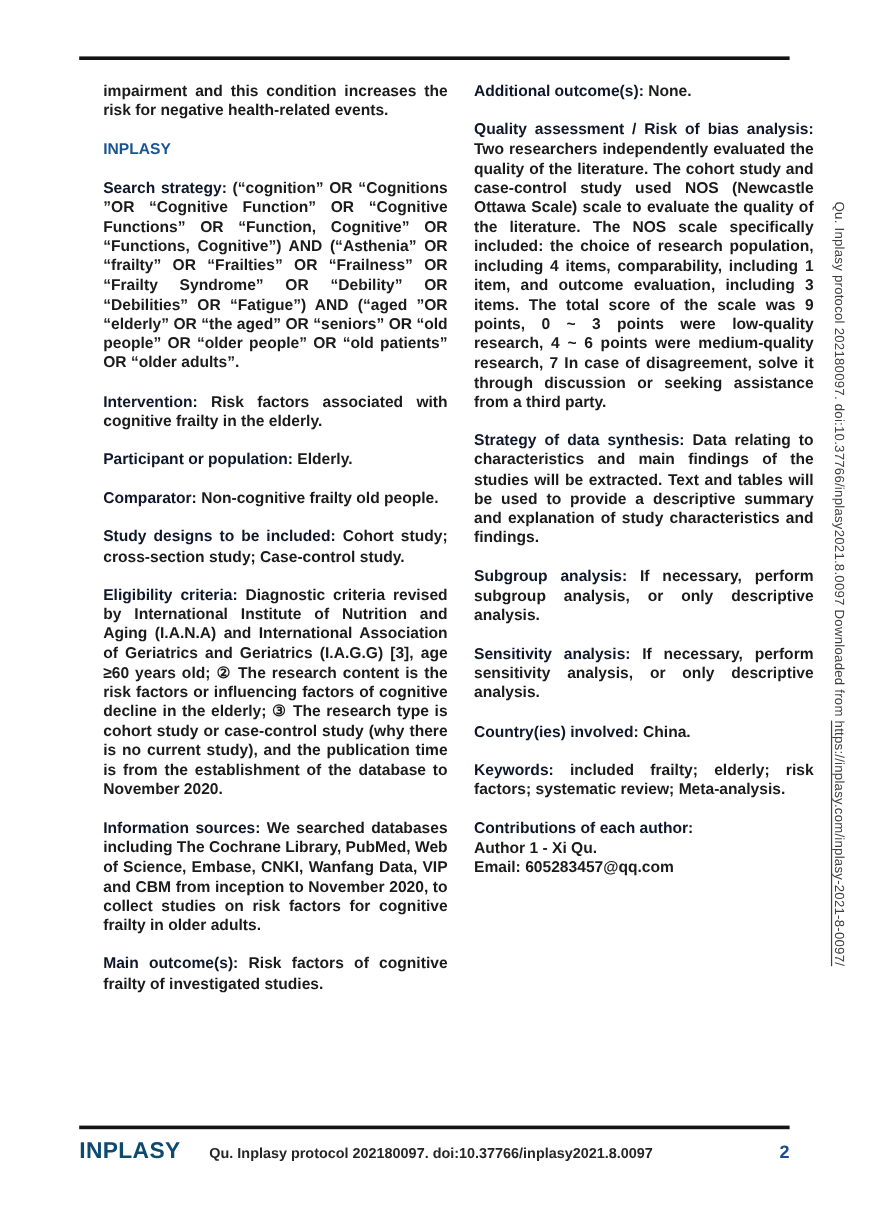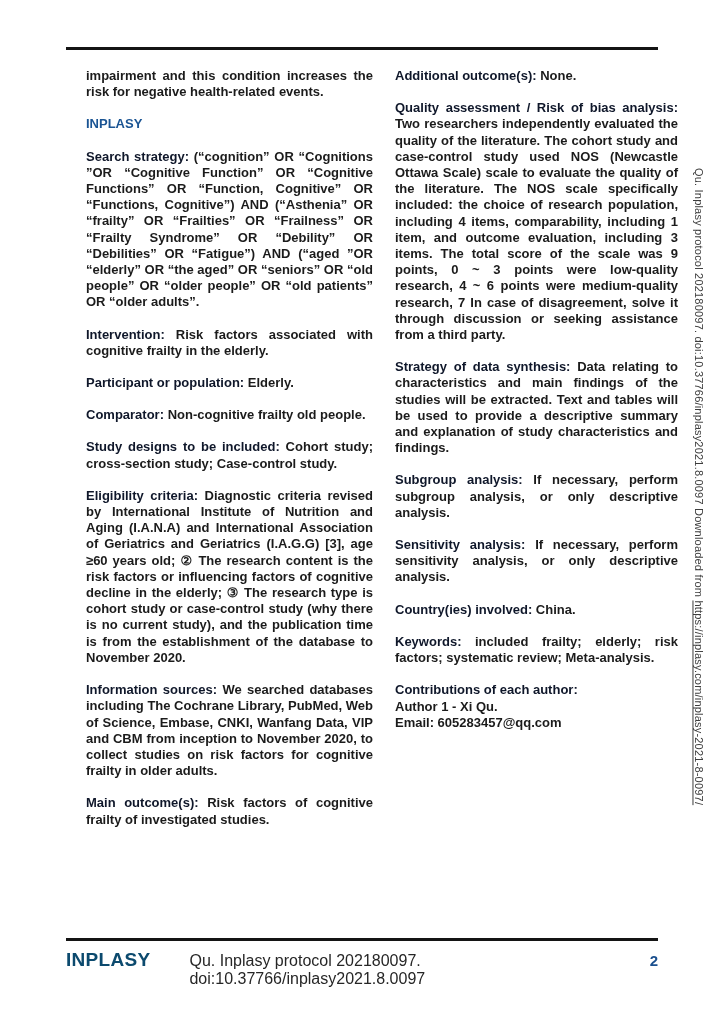--- a/index.html
+++ b/index.html
@@ -32,21 +32,21 @@
     writing-mode:vertical-rl;text-orientation:mixed;
     font-size:11px;font-weight:normal;color:#3d3d3d;
     white-space:nowrap;letter-spacing:0.2px;
   }
   .side-link{text-decoration:underline;color:#3d3d3d;}
   .footer{
     position:absolute;left:66px;top:949px;width:592px;
     display:flex;align-items:baseline;
   }
   .logo{color:#0c4a6e;font-size:19px;font-weight:bold;letter-spacing:0.3px;}
-  .citation{margin-left:39px;flex:1;font-size:16px;font-weight:normal;color:#262626;}
+  .citation{margin-left:24px;flex:1;font-size:12px;font-weight:bold;color:#262626;}
   .pagenum{color:#1a4f8e;font-size:15px;font-weight:bold;}
 </style>
 </head>
 <body>
 
 <div class="page">
 
   <div class="rule top-rule"></div>
 
   <div class="side-note">

